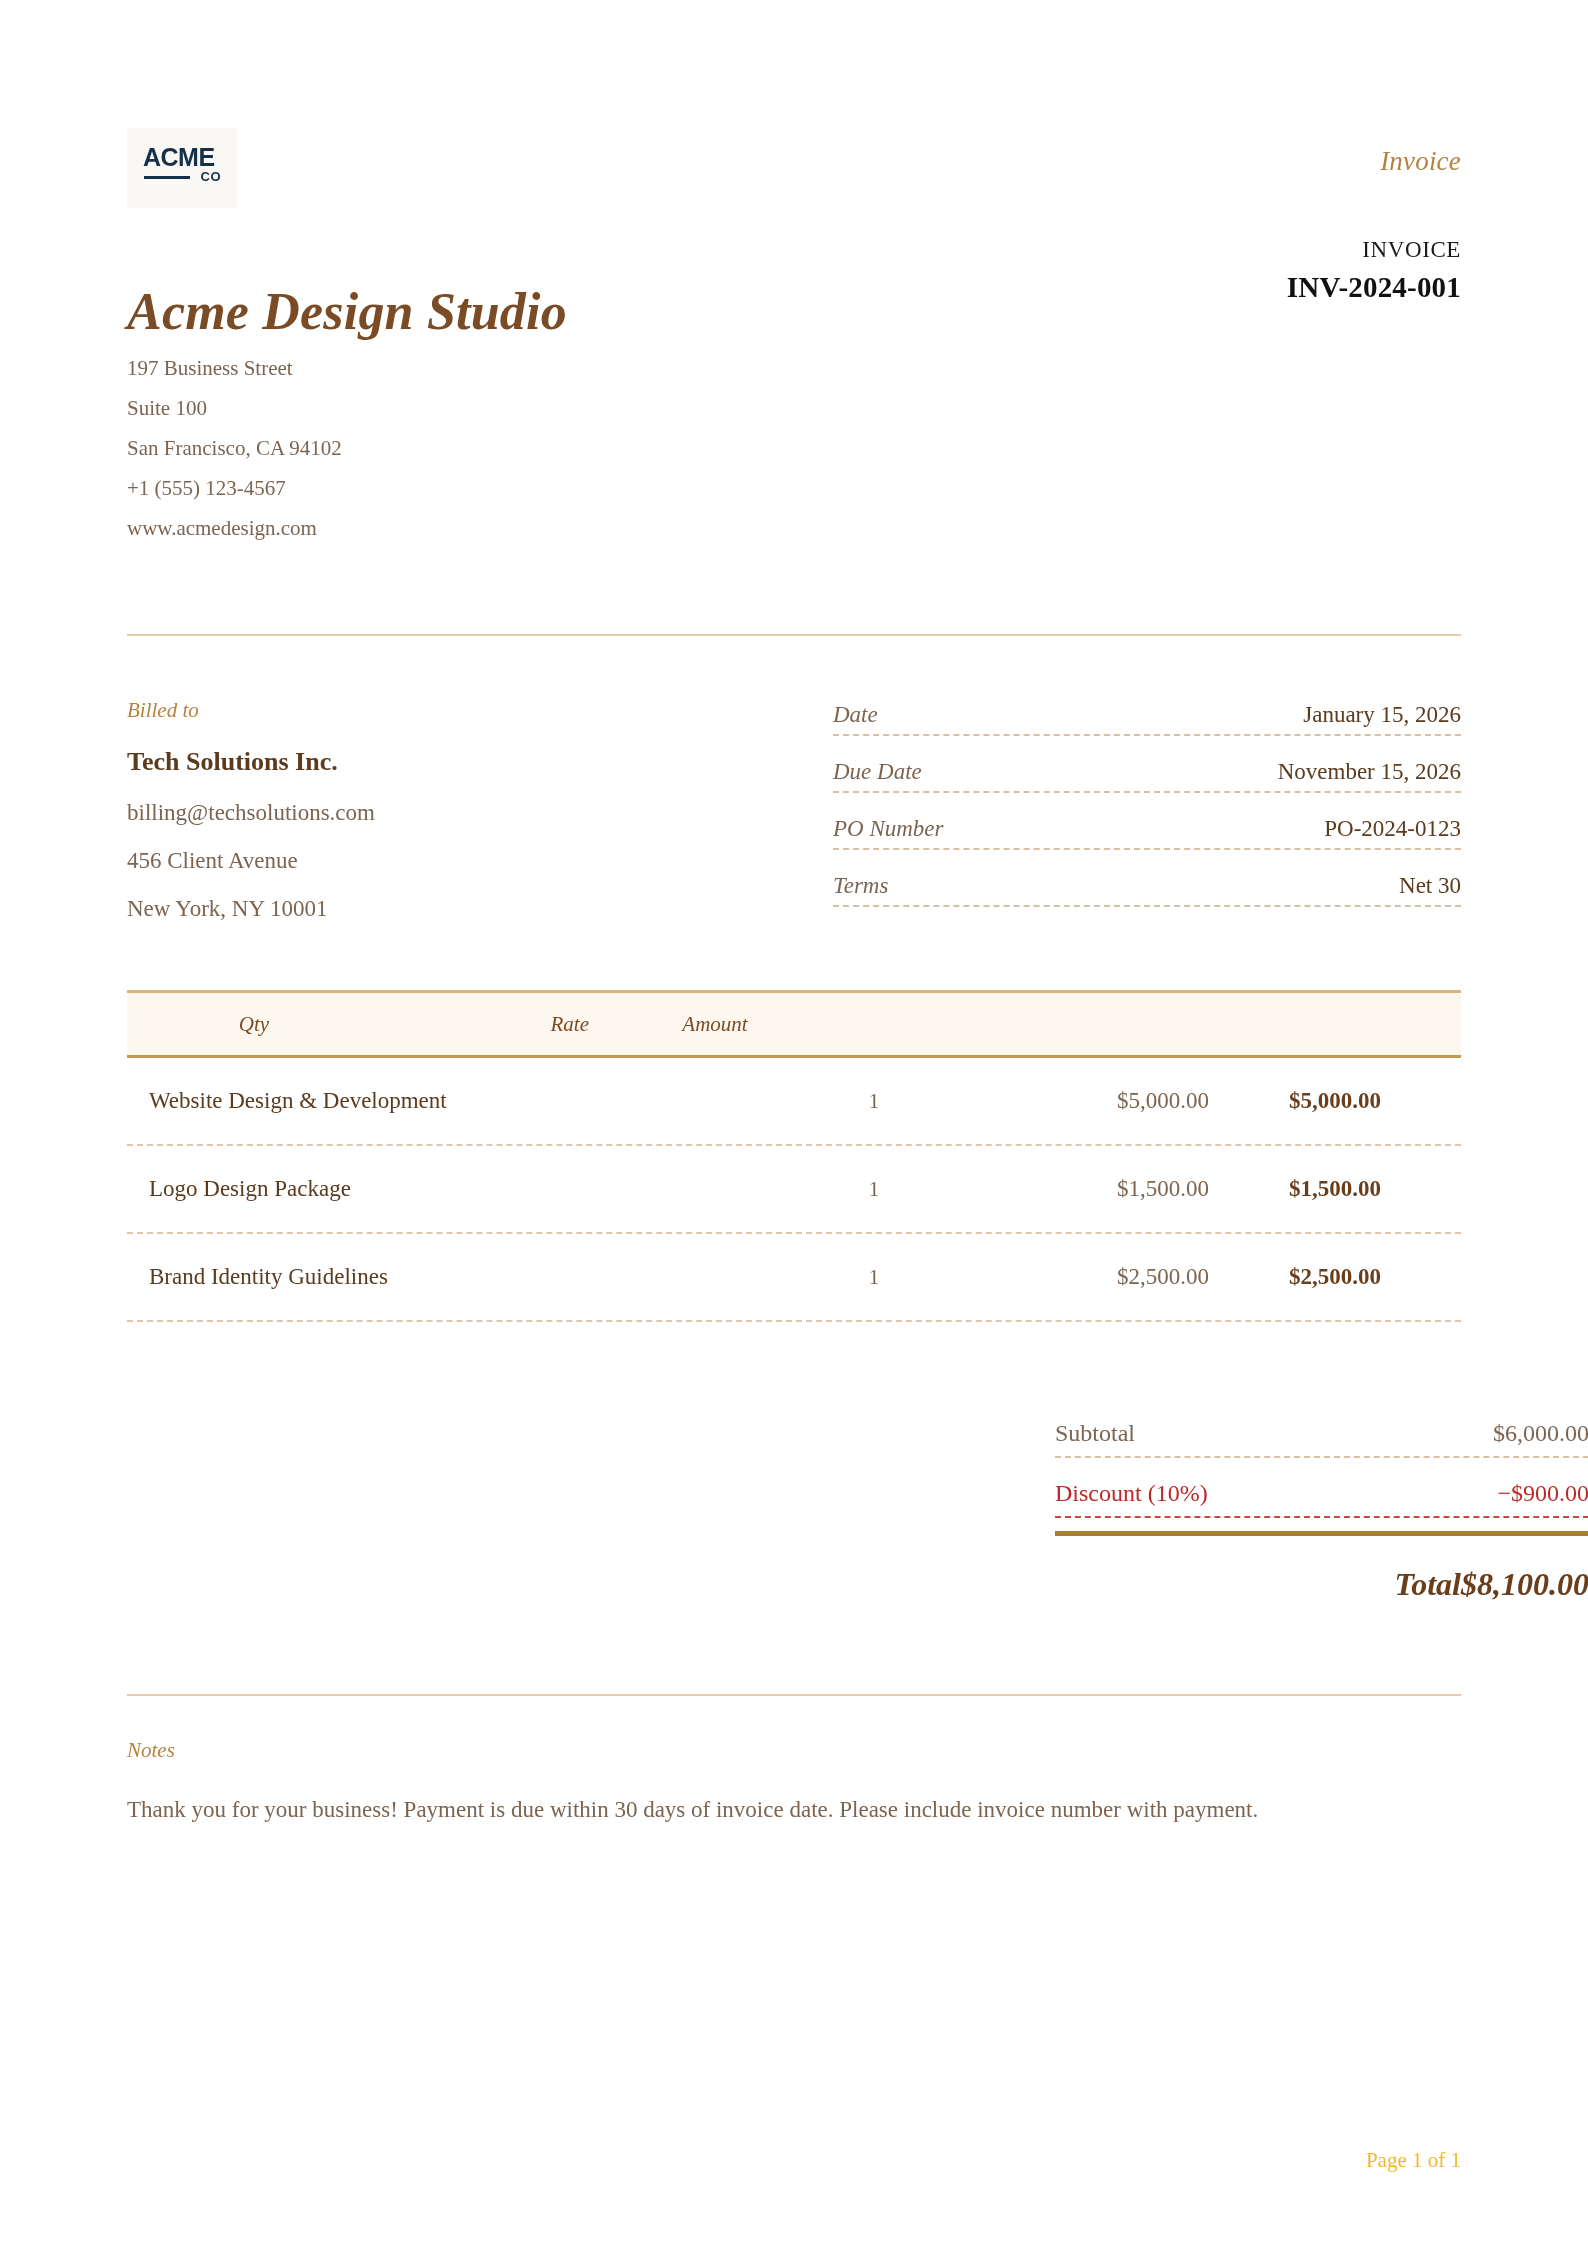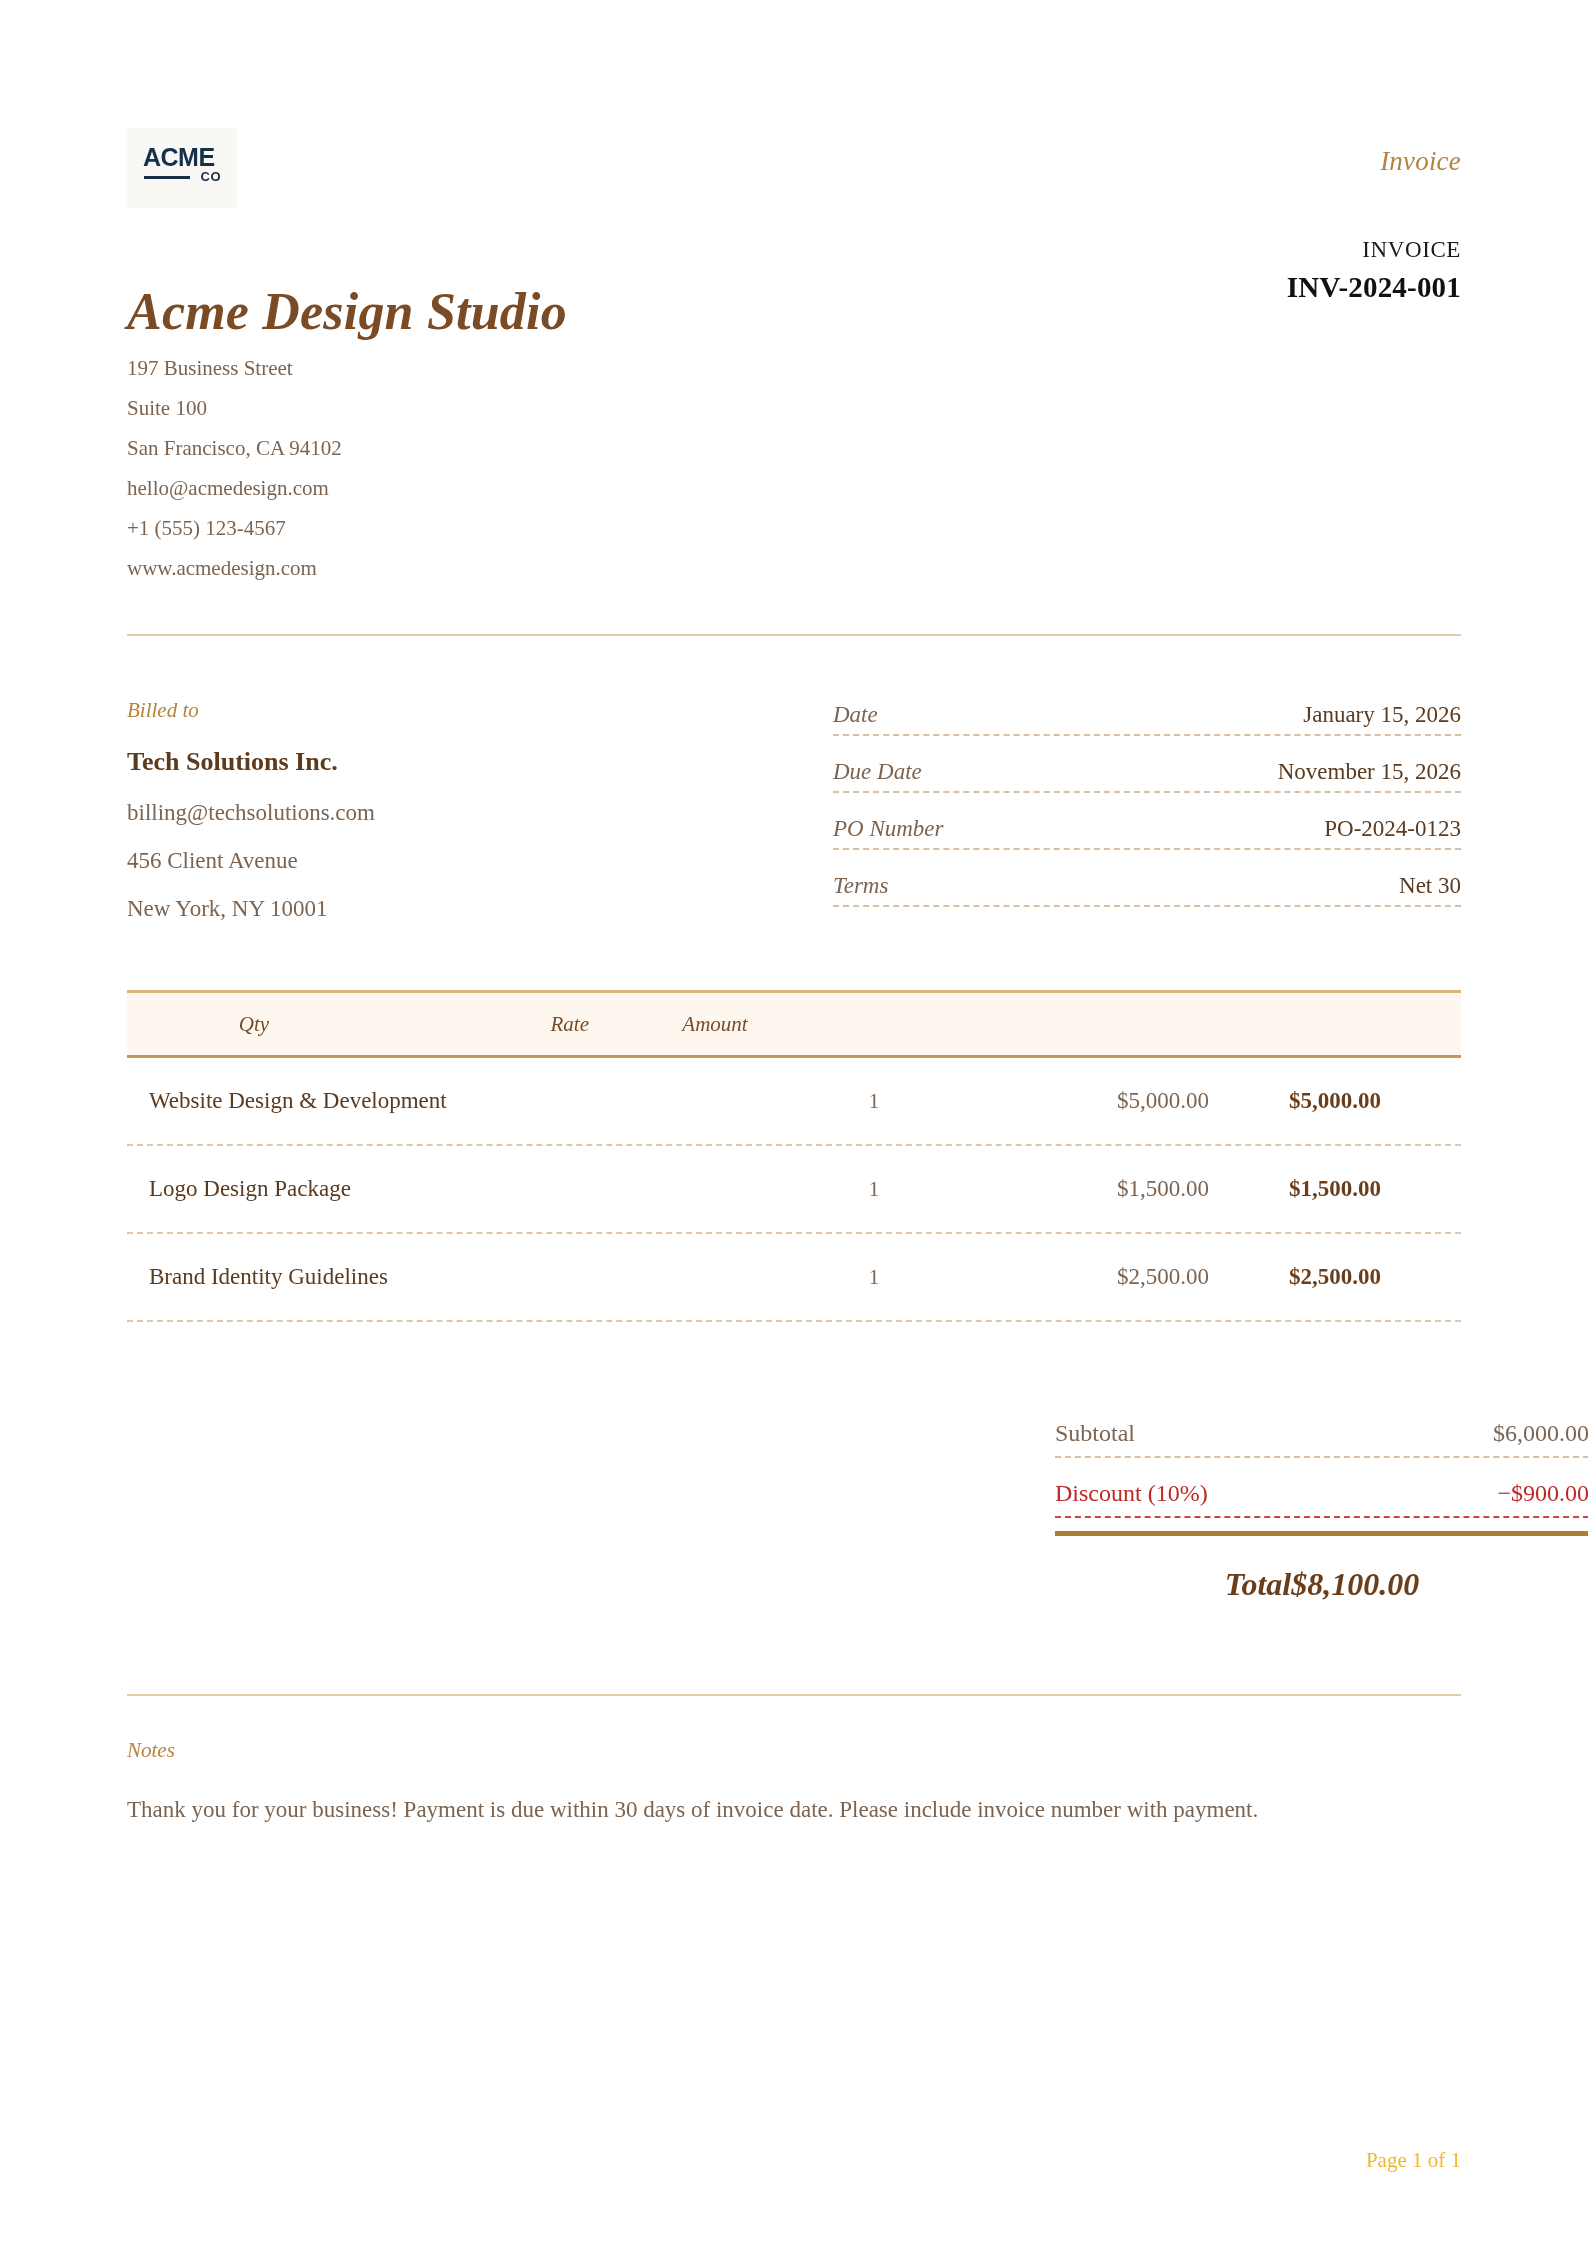--- a/index.html
+++ b/index.html
@@ -281,21 +281,21 @@
 
   .grand-rule {
     height: 5px;
     background: #A9802F;
     margin-top: -9px;
     margin-bottom: 30px;
   }
   .grand {
     display: flex;
     align-items: baseline;
-    justify-content: center;
+    justify-content: flex-end;
     margin-top: 16px;
   }
   .grand-key {
     font-size: 32px;
     font-weight: bold;
     font-style: italic;
     color: #6B3E1B;
   }
   .grand-val {
     font-size: 32px;
@@ -354,21 +354,20 @@
     <div class="invno-block">
       <div class="invno-label">INVOICE</div>
       <div class="invno-value">INV-2024-001</div>
     </div>
 
     <div class="issuer">
       <h1 class="issuer-name">Acme Design Studio</h1>
       <div class="issuer-line">197 Business Street</div>
       <div class="issuer-line">Suite 100</div>
       <div class="issuer-line">San Francisco, CA 94102</div>
-      <div class="issuer-line">hello@acmedesign.com</div>
       <div class="issuer-line">+1 (555) 123-4567</div>
       <div class="issuer-line">www.acmedesign.com</div>
     </div>
 
     <div class="rule-thin" style="top:634px;"></div>
 
     <div class="bill-section">
 
       <div class="billed-to">
         <div class="billed-label">Billed to</div>

